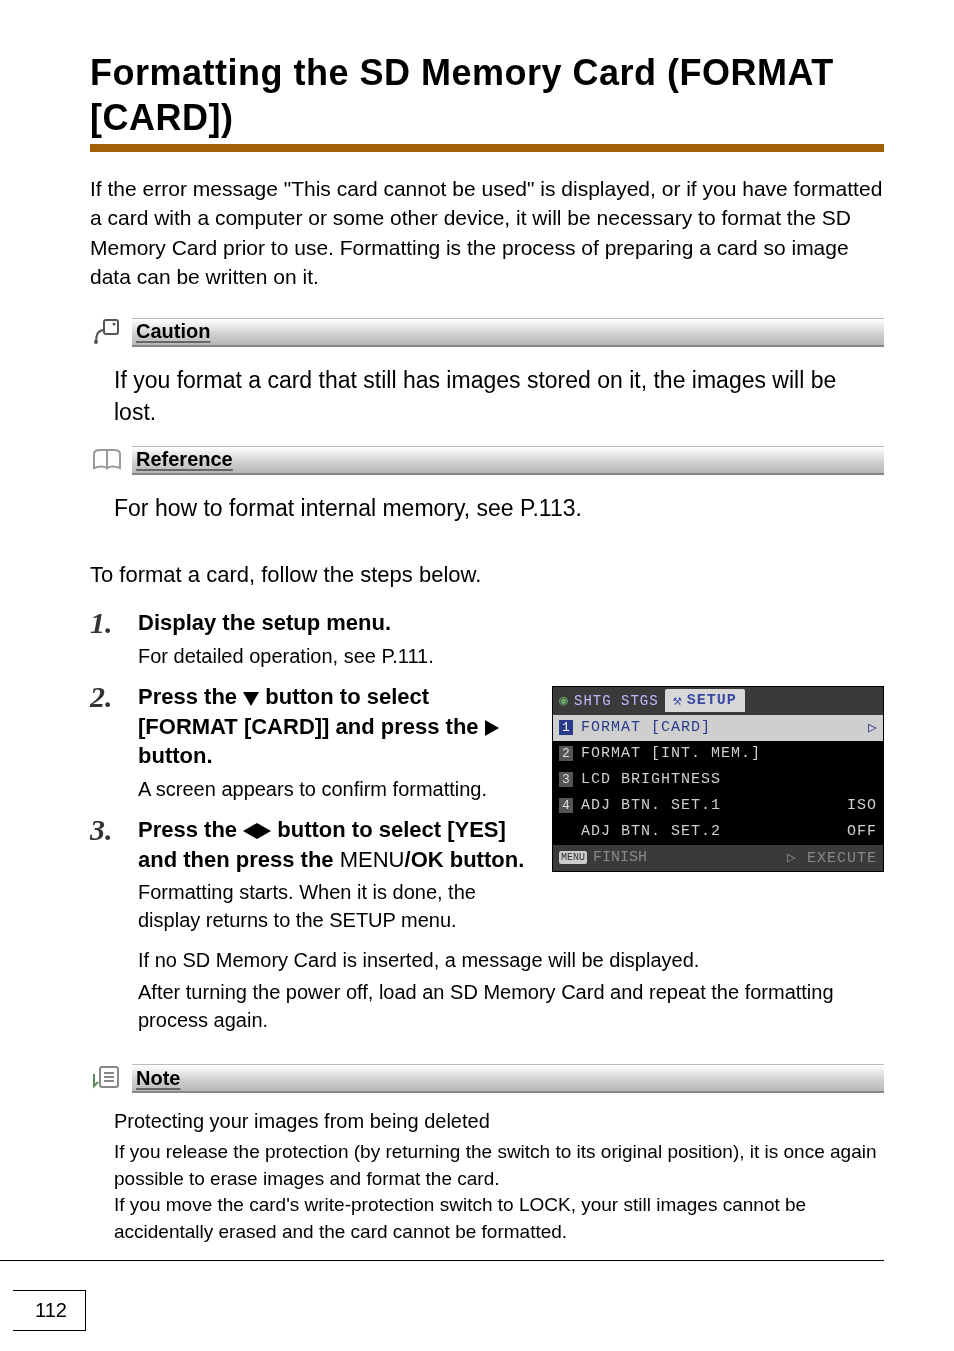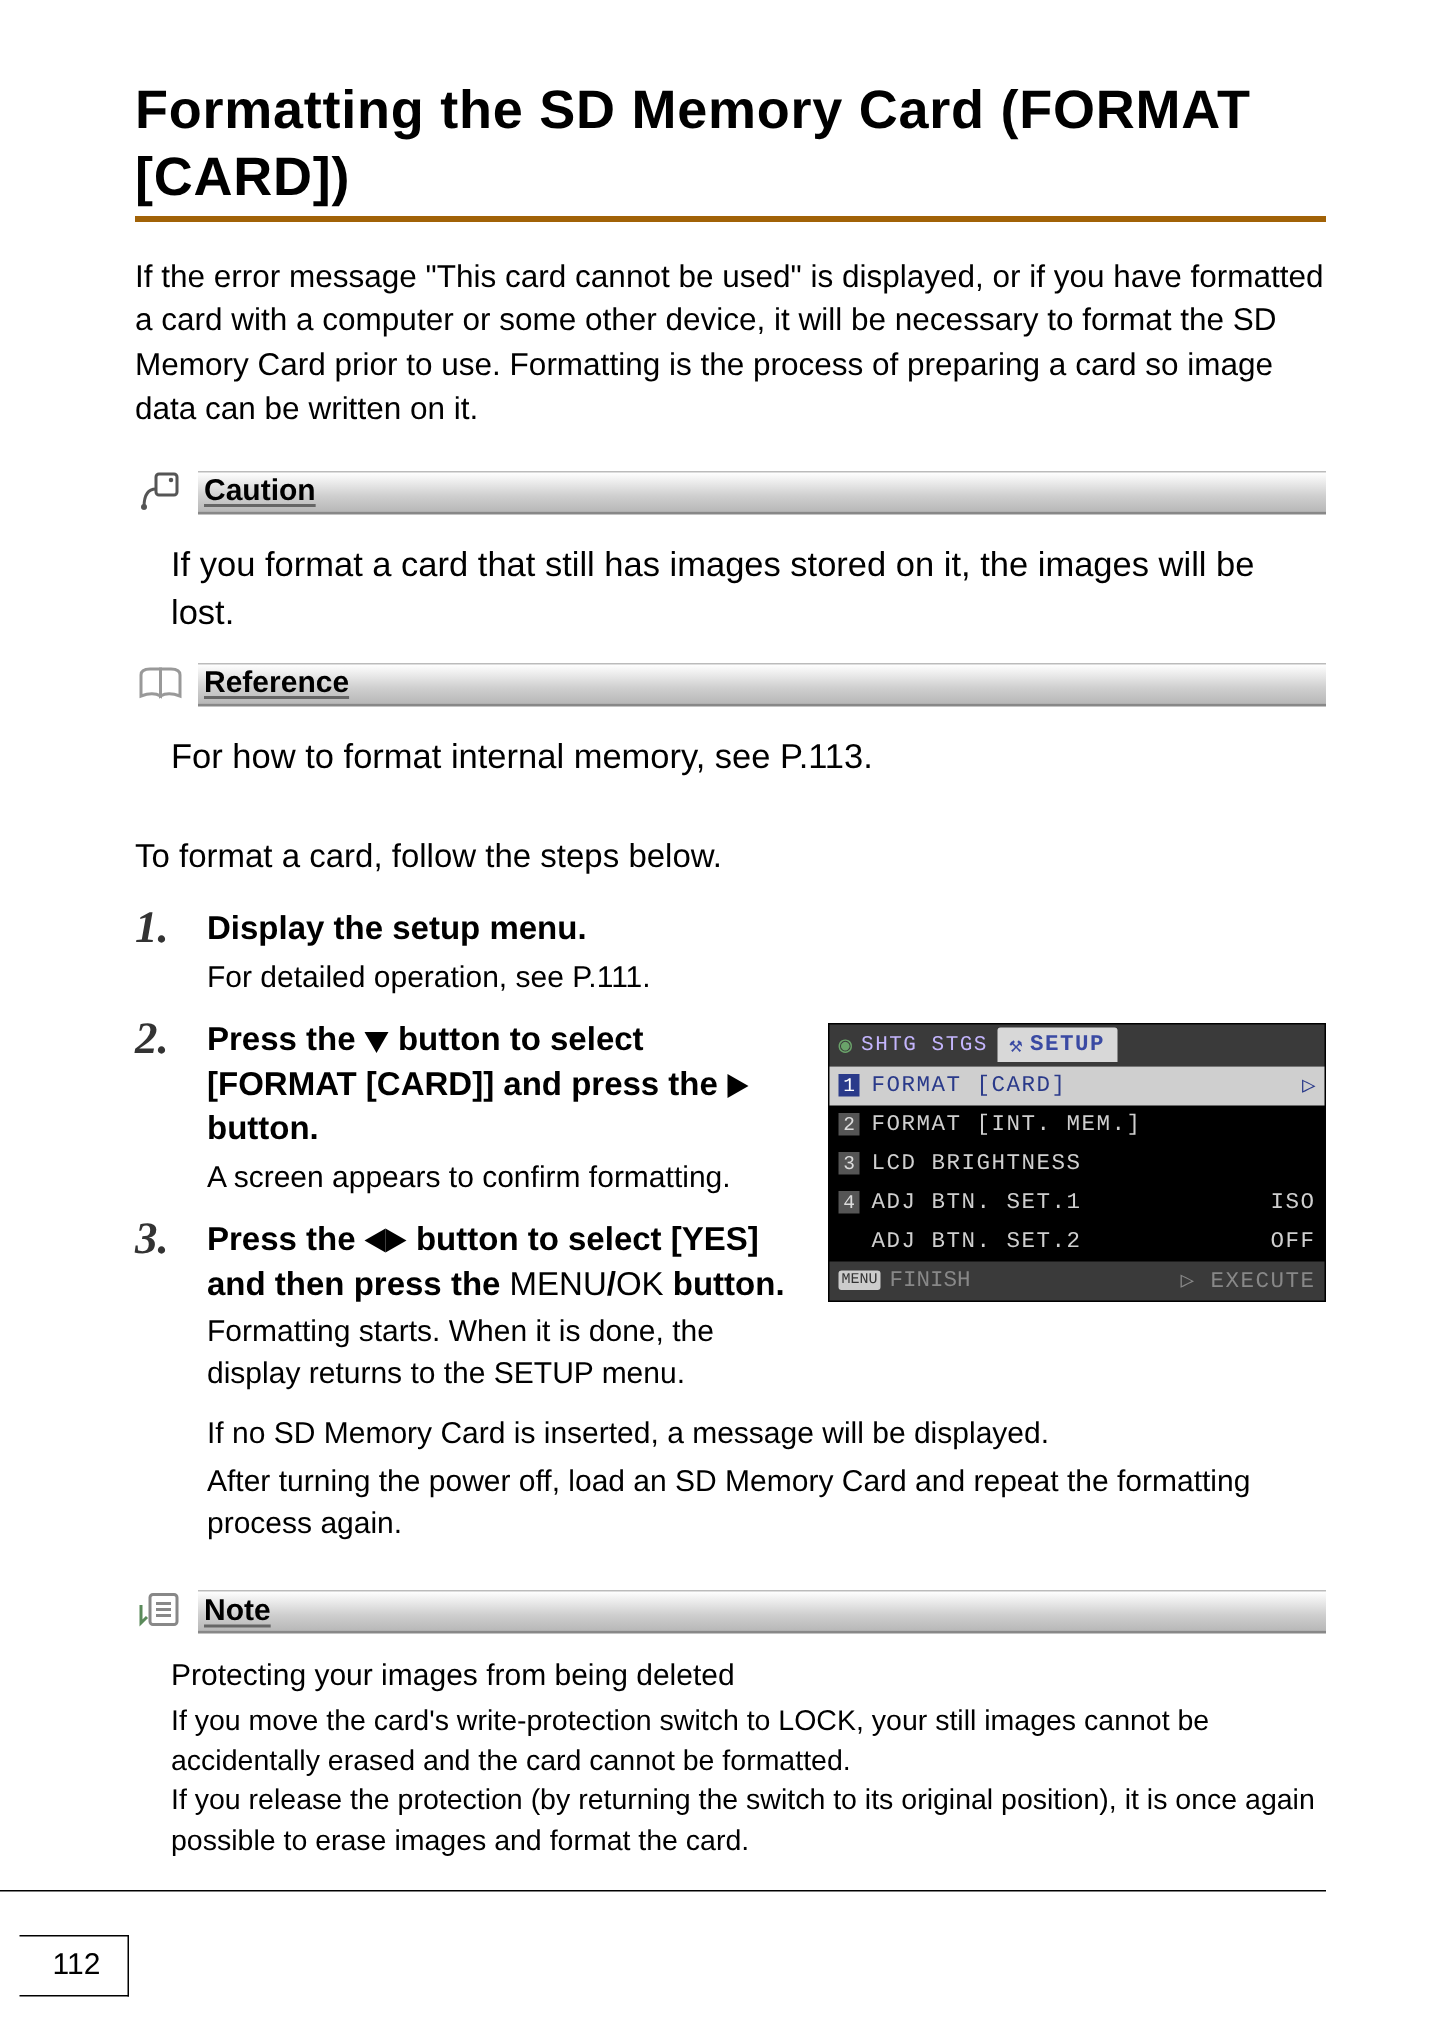--- a/index.html
+++ b/index.html
@@ -15,21 +15,21 @@
     position: relative;
     box-sizing: border-box;
     padding: 50px 70px 0 90px;
   }
   h1.title {
     font-size: 36px;
     font-weight: 900;
     line-height: 1.25;
     margin: 0 0 10px 0;
     letter-spacing: 0.5px;
-    border-bottom: 4px solid #a16207;
+    border-bottom: 8px solid #a16207;
     padding-bottom: 4px;
   }
   .intro {
     font-size: 21px;
     line-height: 1.4;
     margin: 22px 0 0 0;
   }
   .band {
     margin-top: 26px;
   }
@@ -191,21 +191,21 @@
   .footer-line{
     position:absolute;
     left:0;right:70px;
     bottom:90px;
     border-top:1px solid #000;
   }
   .tri-down{display:inline-block;width:0;height:0;border-left:8px solid transparent;border-right:8px solid transparent;border-top:14px solid #000;vertical-align:-2px;}
   .tri-right{display:inline-block;width:0;height:0;border-top:8px solid transparent;border-bottom:8px solid transparent;border-left:14px solid #000;vertical-align:-2px;}
   .tri-left{display:inline-block;width:0;height:0;border-top:8px solid transparent;border-bottom:8px solid transparent;border-right:14px solid #000;vertical-align:-2px;}
   .menu-word{font-family:Arial, sans-serif;font-weight:normal;letter-spacing:0;}
-  .ok-word{font-family:Arial, sans-serif;font-weight:normal;text-align:center;}
+  .ok-word{font-family:Arial, sans-serif;font-weight:bold;text-align:center;}
   svg{display:block;}
 </style>
 </head>
 <body>
 
 <div class="page">
 
   <h1 class="title">Formatting the SD Memory Card (FORMAT [CARD])</h1>
 
   <p class="intro">If the error message "This card cannot be used" is displayed, or if you have formatted a card with a computer or some other device, it will be necessary to format the SD Memory Card prior to use. Formatting is the process of preparing a card so image data can be written on it.</p>
@@ -340,19 +340,19 @@
           <line x1="14" y1="13" x2="24" y2="13" stroke="#888" stroke-width="2"></line>
           <line x1="14" y1="17" x2="24" y2="17" stroke="#888" stroke-width="2"></line>
           <path d="M4 10 L4 22 L8 18" fill="none" stroke="#5a8a5a" stroke-width="2"></path>
         </svg>
       </span>
       <div class="bar">
         <span class="label-text">Note</span>
       </div>
     </div>
     <div class="note-title">Protecting your images from being deleted</div>
+    <div class="note-body">If you release the protection (by returning the switch to its original position), it is once again possible to erase images and format the card.</div>
     <div class="note-body">If you move the card's write-protection switch to LOCK, your still images cannot be accidentally erased and the card cannot be formatted.</div>
-    <div class="note-body">If you release the protection (by returning the switch to its original position), it is once again possible to erase images and format the card.</div>
   </div>
 
   <div class="footer-line"></div>
   <div class="page-number">112</div>
 </div>
 
 </body></html>

